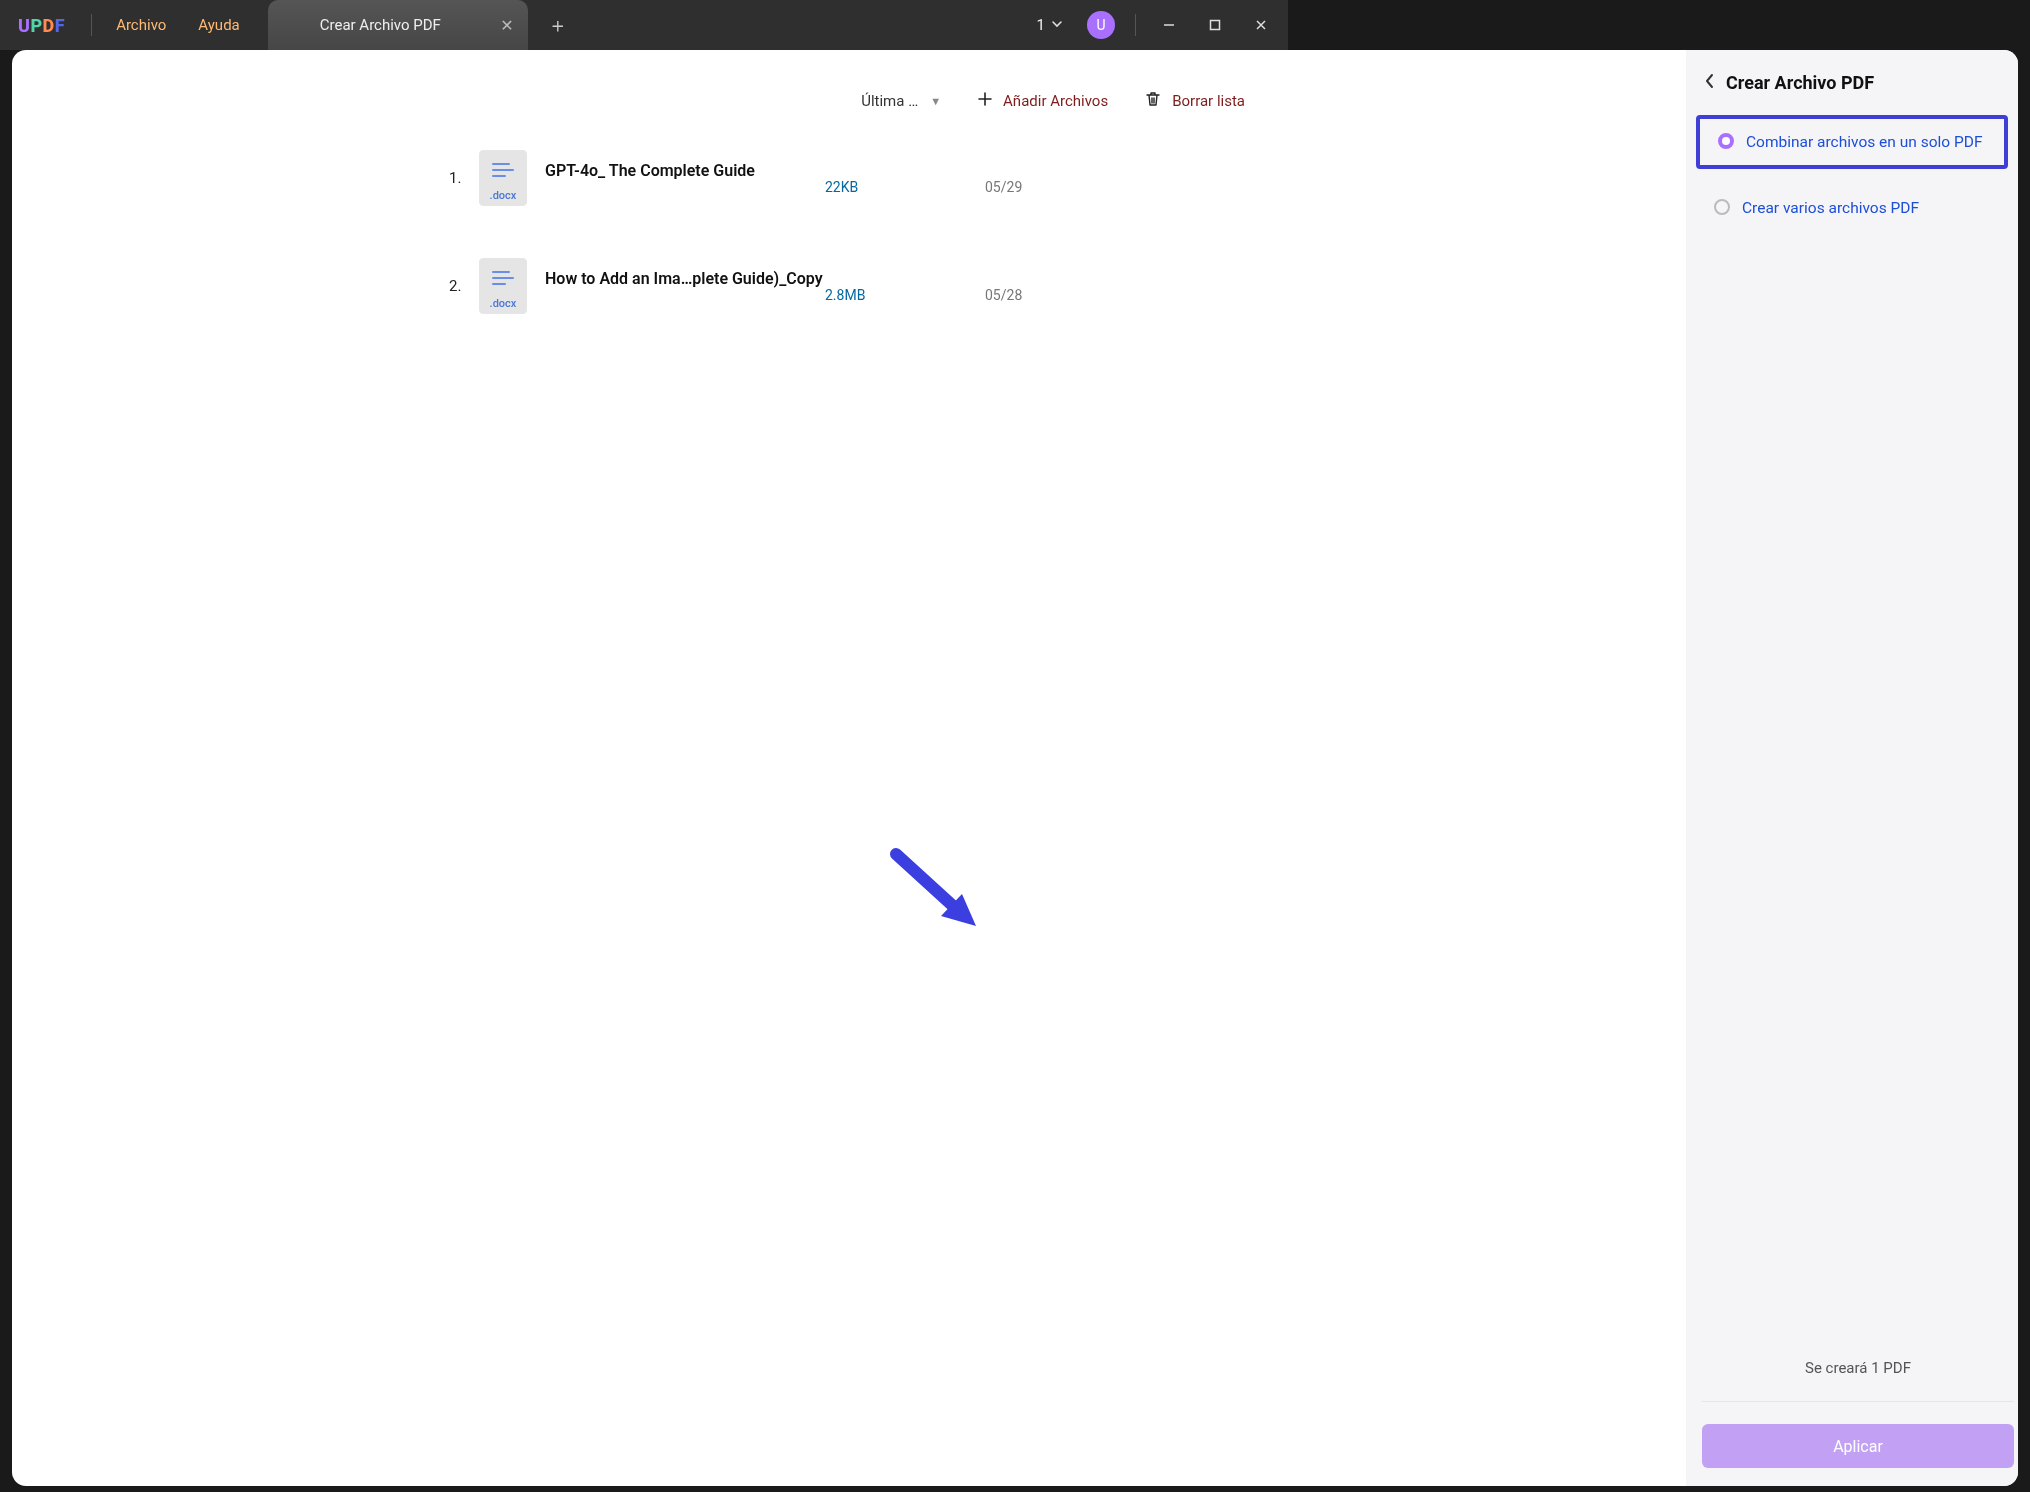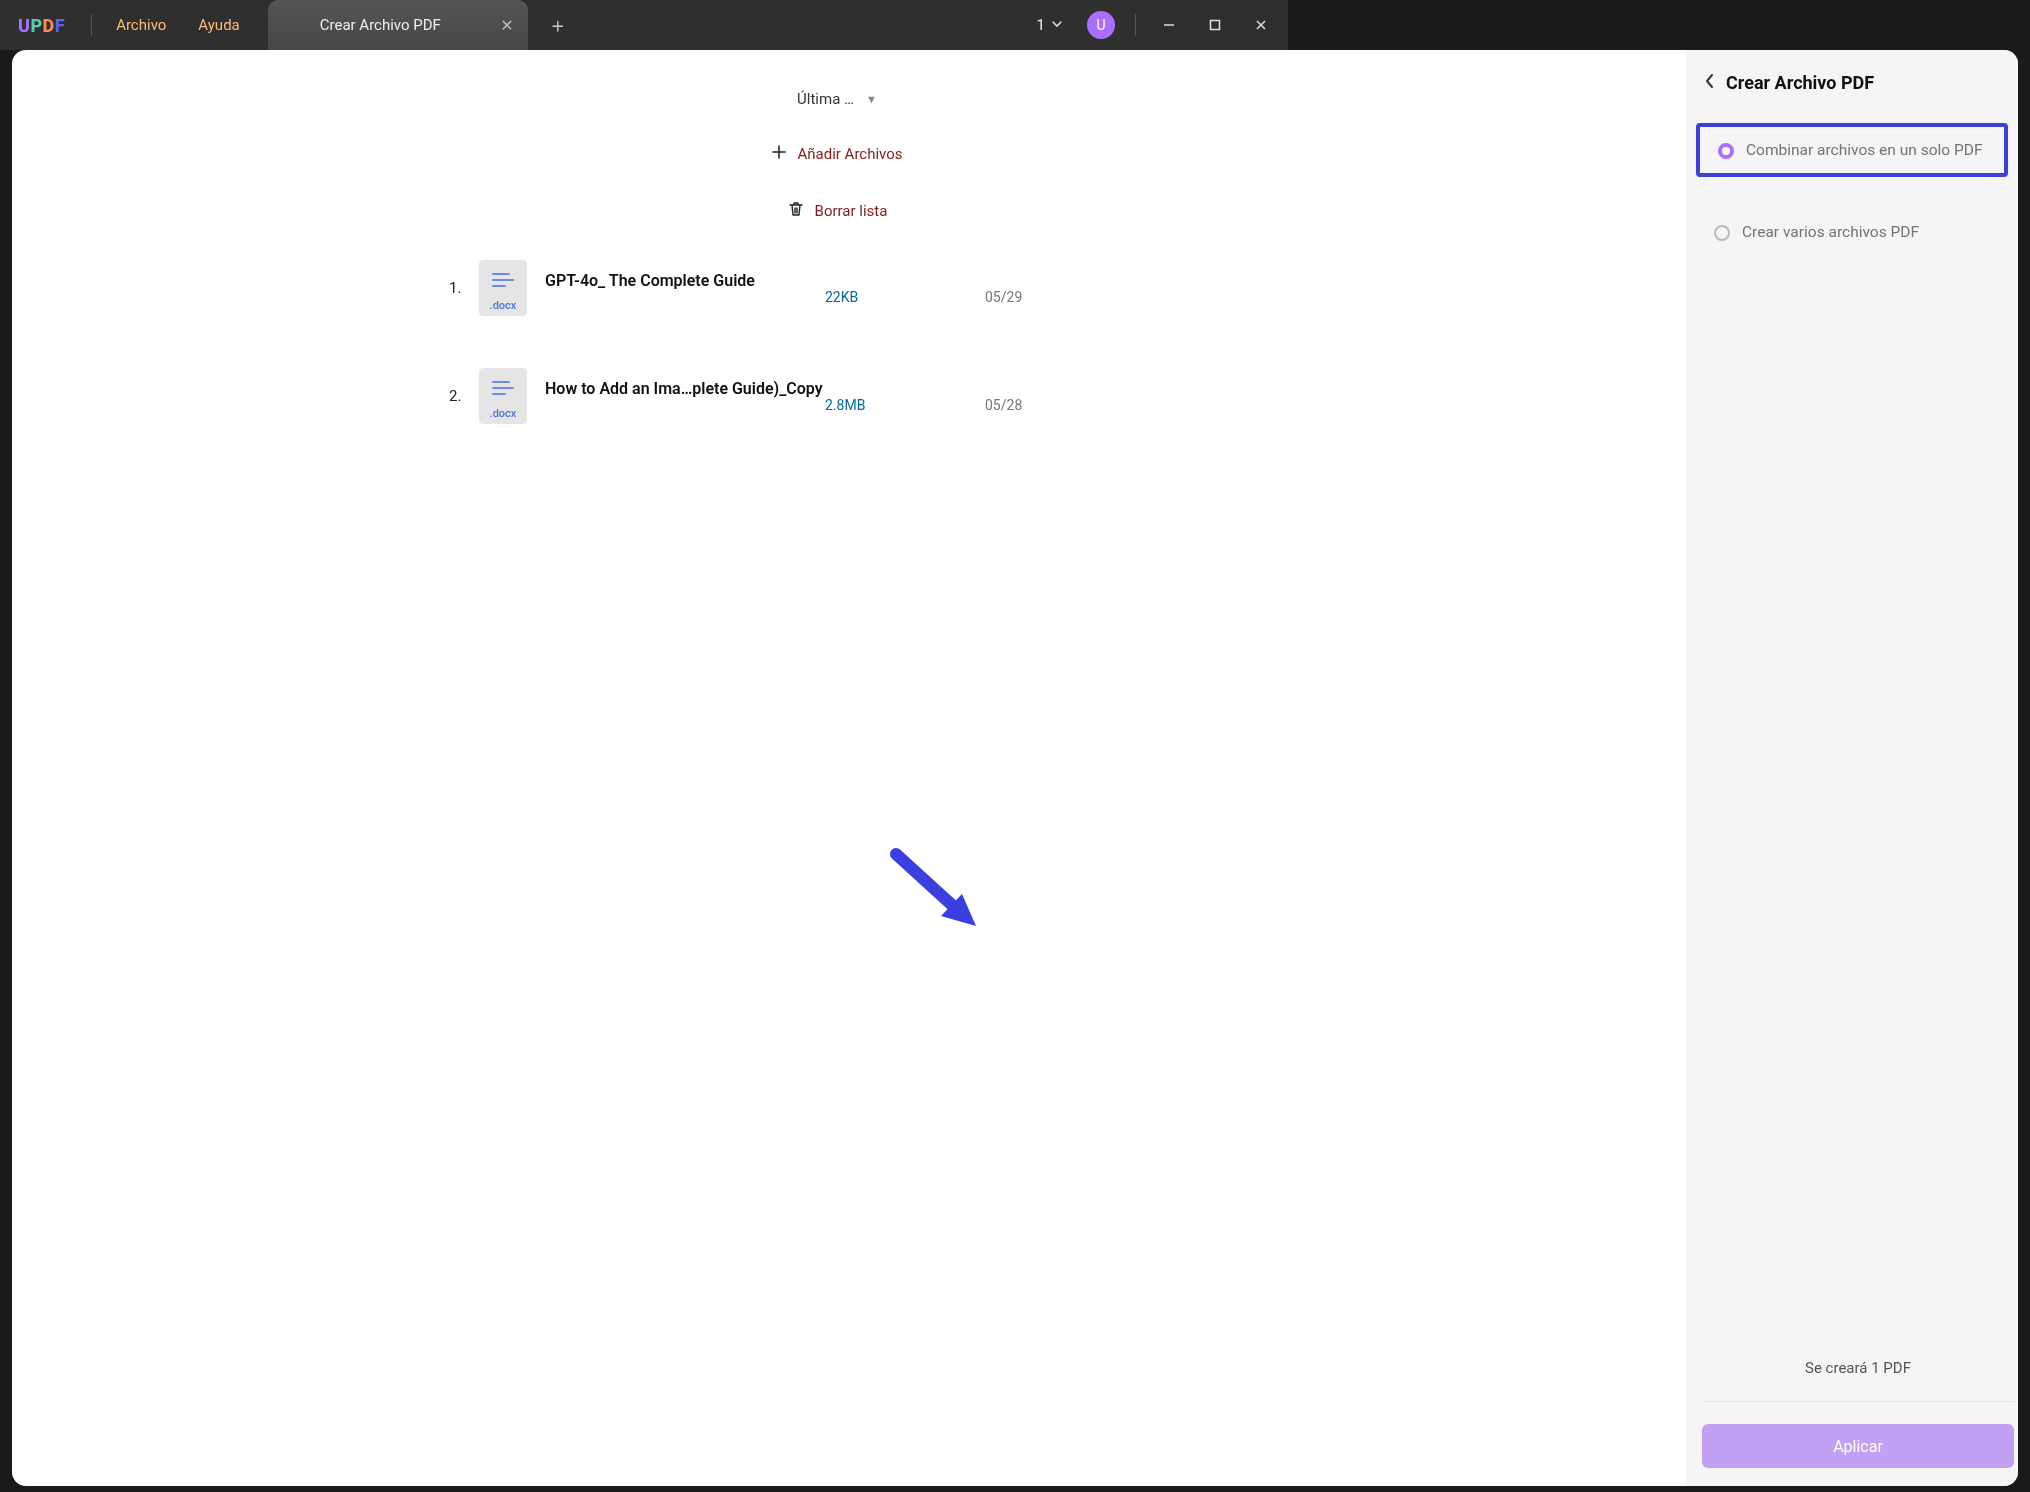--- a/index.html
+++ b/index.html
@@ -85,21 +85,20 @@
     background:#fff;
   }
   .toolbar {
     display: flex;
     justify-content: flex-end;
     align-items: center;
     gap: 36px;
     padding: 12px 24px 20px 0;
     color: #333;
     font-size: 15px;
-    flex-direction: column;
   }
   .sort-sel { display:flex; align-items:center; gap:12px; color:#333; }
   .sort-caret { color:#888; font-size:11px; }
   .tool-btn { display:flex; align-items:center; gap:10px; color:#7f1d1d; }
   
   .file-row {
     display:flex;
     align-items:center;
     padding: 18px 20px 34px 20px;
   }
@@ -138,25 +137,25 @@
     position:relative;
   }
   .side-header {
     display:flex; align-items:center; gap:10px;
     padding: 22px 18px 14px 18px;
     font-size: 18px; font-weight:700; color:#111;
   }
   .back-chevron { font-size:18px; color:#333; }
   
   .option-row {
-    display:flex; align-items:flex-end; gap:12px;
+    display:flex; align-items:flex-start; gap:12px;
     padding: 14px 18px;
-    margin: 16px 10px;
+    margin: 8px 10px;
     font-size: 15.5px;
-    color:#737373;
+    color:#1d4ed8;
     border-radius:4px;
   }
   .option-row.highlighted {
     border: 4px solid #3f3fd6;
   }
   .radio {
     width:16px; height:16px; border-radius:50%;
     border:2px solid #bbb; flex:none;
   }
   .radio.selected {

